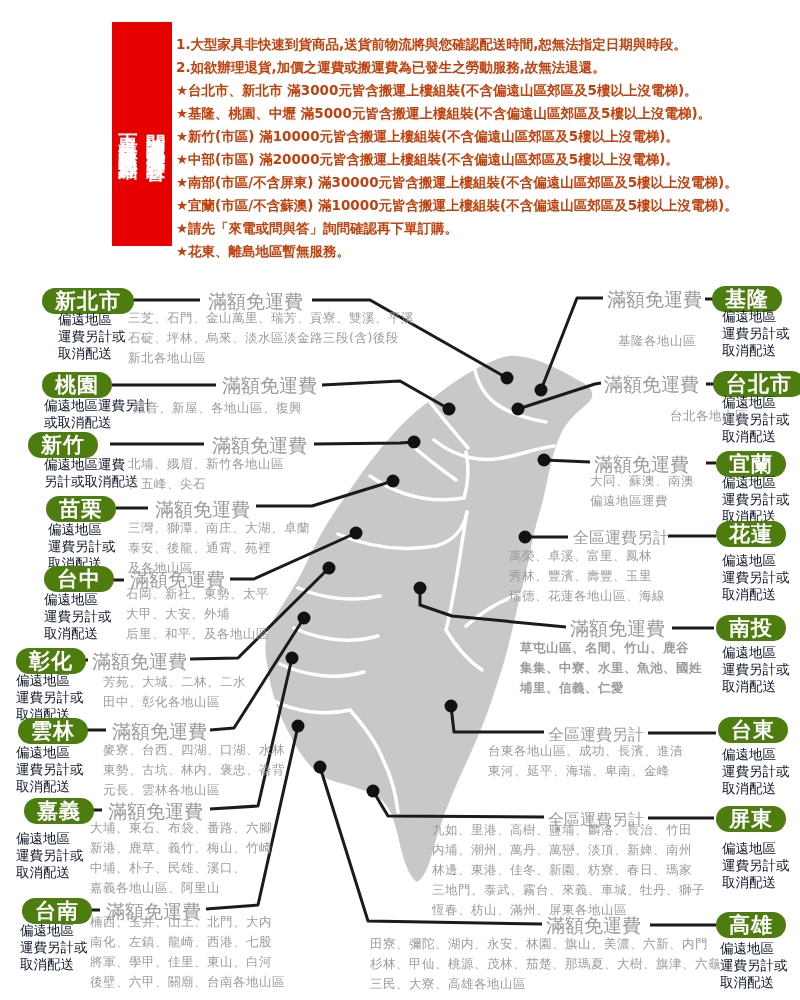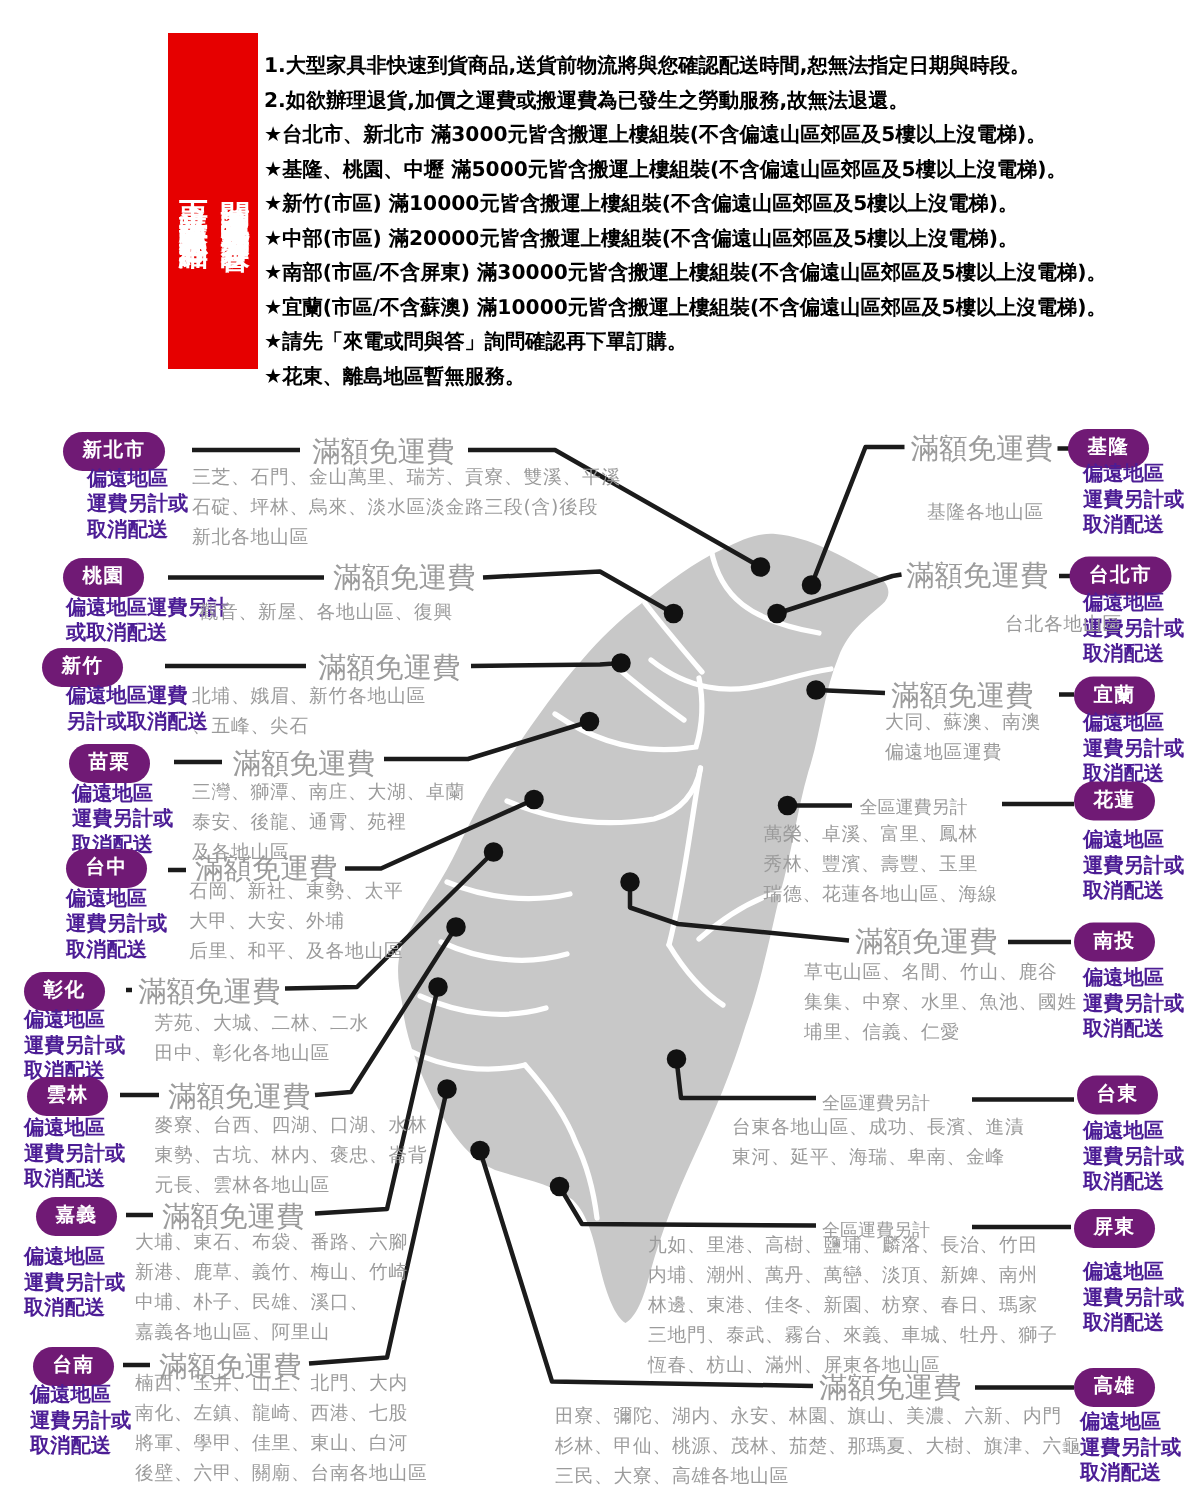--- a/index.html
+++ b/index.html
@@ -14,54 +14,54 @@
     background:#e60000;display:flex;flex-direction:row;justify-content:center;
     align-items:center;gap:4px;
   }
   .v-col{
     writing-mode:vertical-rl;text-orientation:upright;
     color:#ffffff;font-weight:bold;font-size:19px;letter-spacing:3px;line-height:1.25;
     white-space:nowrap;
   }
   .notes{
     position:absolute;left:176px;top:33px;width:622px;
-    color:#000000;font-weight:bold;font-size:13.5px;line-height:23px;
+    color:#c2410c;font-weight:bold;font-size:13.5px;line-height:23px;
     white-space:pre-line;
   }
   
   svg.map{position:absolute;left:0;top:0;width:800px;height:1000px;}
   .pill{
-    position:absolute;display:inline-block;background:#701a75;color:#fff;
-    font-weight:bold;font-size:13px;line-height:24px;padding:1px 13px;
-    border-radius:14px;letter-spacing:1px;white-space:nowrap;
+    position:absolute;display:inline-block;background:#4d7c0f;color:#fff;
+    font-weight:bold;font-size:21px;line-height:24px;padding:1px 13px;
+    border-radius:14px;letter-spacing:1px;white-space:nowrap;font-family:Liberation Serif, serif;
   }
   .fee{
     position:absolute;color:#9b9b9b;font-size:19px;line-height:20px;
     white-space:nowrap;letter-spacing:0px;
   }
-  .fee.alt{font-size:12px;}
+  .fee.alt{font-size:16px;}
   .note{
-    position:absolute;color:#4c1d95;font-weight:bold;font-size:13.5px;line-height:17px;
+    position:absolute;color:#0f172a;font-weight:normal;font-size:13.5px;line-height:17px;
     white-space:pre-line;
   }
   .list{
     position:absolute;color:#9b9b9b;font-size:12.5px;line-height:20px;
     white-space:pre-line;letter-spacing:0.5px;
   }
   
   .r0 .pill{left:42px;top:288px;}  .r0 .fee{left:208px;top:291px;}  .r0 .note{left:58px;top:311px;}  .r0 .list{left:128px;top:308px;}
   .r1 .pill{left:712px;top:286px;} .r1 .fee{left:607px;top:289px;}  .r1 .note{left:722px;top:308px;} .r1 .list{left:618px;top:331px;}
   .r2 .pill{left:42px;top:372px;}  .r2 .fee{left:222px;top:375px;}  .r2 .note{left:44px;top:397px;}  .r2 .list{left:133px;top:398px;}
   .r3 .pill{left:713px;top:371px;} .r3 .fee{left:604px;top:374px;}  .r3 .note{left:722px;top:394px;} .r3 .list{left:622px;top:406px;margin-left:48px;}
   .r4 .pill{left:28px;top:432px;}  .r4 .fee{left:212px;top:435px;}  .r4 .note{left:44px;top:456px;}  .r4 .list{left:128px;top:454px;}
   .r5 .pill{left:716px;top:451px;} .r5 .fee{left:594px;top:454px;}  .r5 .note{left:722px;top:474px;} .r5 .list{left:590px;top:471px;}
   .r6 .pill{left:46px;top:496px;}  .r6 .fee{left:155px;top:499px;}  .r6 .note{left:48px;top:521px;}  .r6 .list{left:128px;top:518px;}
   .r7 .pill{left:716px;top:521px;} .r7 .fee{left:573px;top:528px;}  .r7 .note{left:722px;top:552px;} .r7 .list{left:509px;top:546px;}
   .r8 .pill{left:44px;top:566px;}  .r8 .fee{left:130px;top:569px;}  .r8 .note{left:44px;top:591px;}  .r8 .list{left:126px;top:584px;}
-  .r9 .pill{left:716px;top:615px;} .r9 .fee{left:570px;top:618px;}  .r9 .note{left:722px;top:644px;} .r9 .list{left:536px;top:638px;}
+  .r9 .pill{left:716px;top:615px;} .r9 .fee{left:570px;top:618px;}  .r9 .note{left:722px;top:644px;} .r9 .list{left:520px;top:638px;font-weight:bold;}
   .r10 .pill{left:16px;top:648px;} .r10 .fee{left:92px;top:651px;}  .r10 .note{left:16px;top:672px;} .r10 .list{left:103px;top:672px;}
   .r11 .pill{left:18px;top:718px;text-align:right;} .r11 .fee{left:112px;top:721px;} .r11 .note{left:16px;top:744px;} .r11 .list{left:103px;top:740px;}
   .r12 .pill{left:718px;top:717px;}.r12 .fee{left:548px;top:725px;} .r12 .note{left:722px;top:746px;}.r12 .list{left:488px;top:741px;}
   .r13 .pill{left:24px;top:798px;} .r13 .fee{left:108px;top:801px;} .r13 .note{left:16px;top:830px;} .r13 .list{left:90px;top:818px;}
   .r14 .pill{left:716px;top:806px;}.r14 .fee{left:548px;top:810px;} .r14 .note{left:722px;top:840px;}.r14 .list{left:432px;top:820px;}
   .r15 .pill{left:22px;top:898px;} .r15 .fee{left:106px;top:901px;} .r15 .note{left:20px;top:922px;} .r15 .list{left:90px;top:912px;}
   .r16 .pill{left:716px;top:912px;}.r16 .fee{left:546px;top:915px;} .r16 .note{left:720px;top:940px;}.r16 .list{left:370px;top:934px;}
 </style>
 </head>
 <body>

